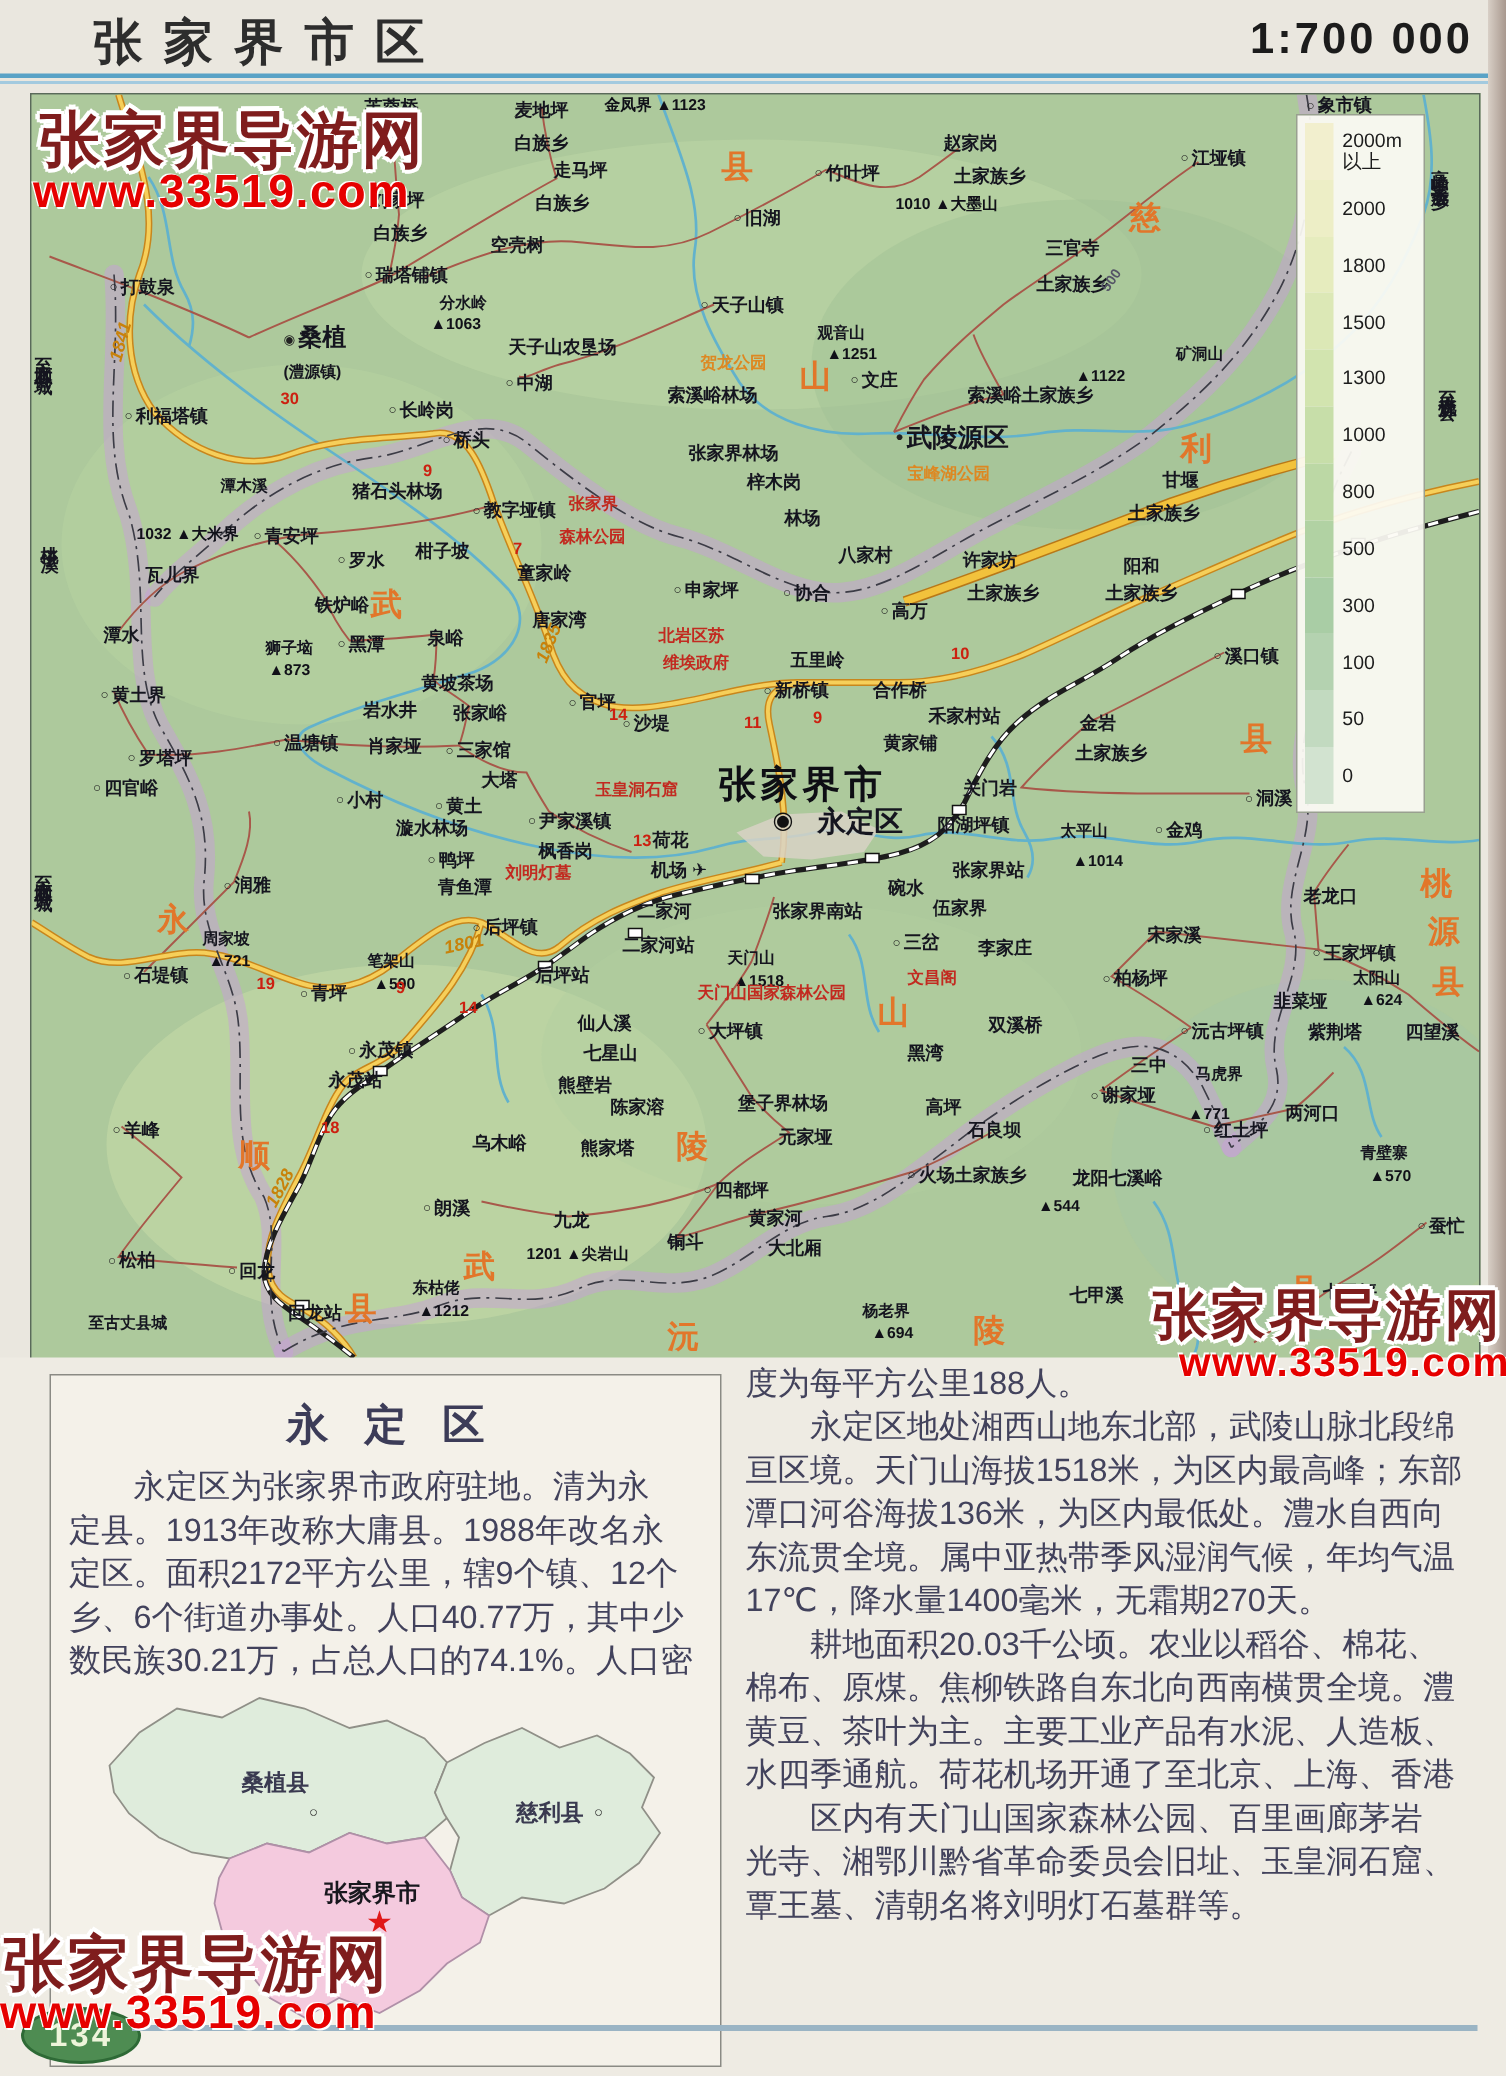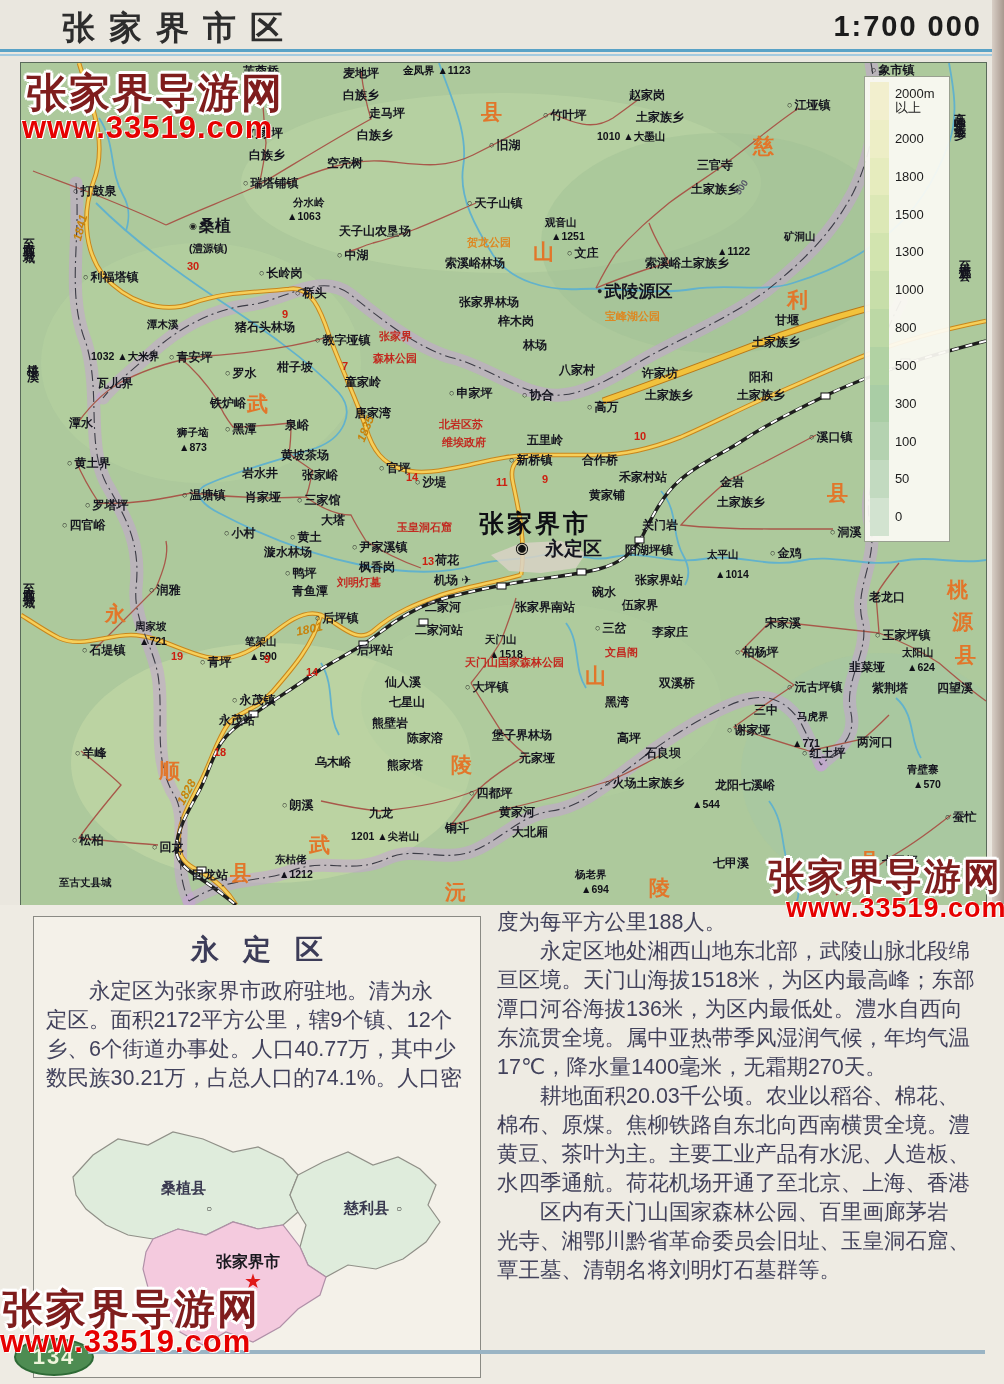--- a/index.html
+++ b/index.html
@@ -975,20 +975,21 @@
       </div>
     </div>
 </div>
 
 <div class="abs" id="article">
   <div id="left-box">
     <div id="article-title">永定区</div>
     <div id="left-lines" class="tcol">
 
     <div class="tl"><span>　　永定区为张家界市政府驻地。清为永</span></div>
+        <div class="tl"><span>定县。1913年改称大庸县。1988年改名永</span></div>
         <div class="tl"><span>定区。面积2172平方公里，辖9个镇、12个</span></div>
         <div class="tl"><span>乡、6个街道办事处。人口40.77万，其中少</span></div>
         <div class="tl"><span>数民族30.21万，占总人口的74.1%。人口密</span></div>
       </div>
 
     <div id="inset">
       <svg width="408" height="252" viewBox="0 0 408 252">
         <path d="M25,60 L45,38 L70,22 L100,28 L125,15 L155,22 L185,35 L210,30 L235,42 L250,58 L242,78 L250,95 L235,108 L210,112 L185,105 L158,118 L130,112 L105,122 L80,118 L58,108 L38,92 L28,78 Z" fill="#dfecdc" stroke="#909088" stroke-width="1.2"></path>
         <path d="M250,58 L275,45 L300,35 L325,48 L350,40 L372,52 L388,68 L380,88 L392,105 L378,125 L355,142 L328,152 L300,148 L278,160 L260,148 L252,130 L258,108 L248,92 L242,78 Z" fill="#dfecdc" stroke="#909088" stroke-width="1.2"></path>
         <path d="M105,122 L130,112 L158,118 L185,105 L210,112 L235,108 L252,130 L260,148 L278,160 L272,178 L250,192 L232,210 L205,225 L178,215 L155,228 L132,215 L118,198 L102,178 L95,152 L98,135 Z" fill="#f4cade" stroke="#b090a8" stroke-width="1.2"></path>

